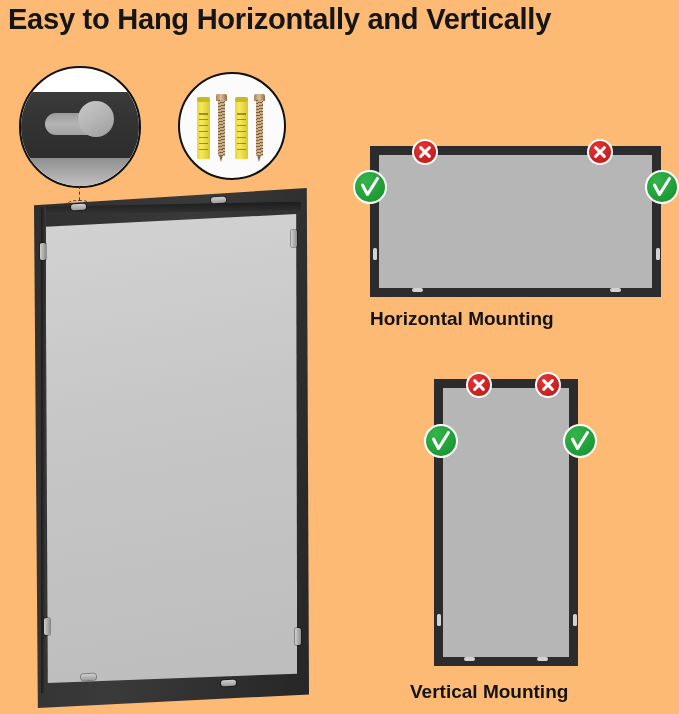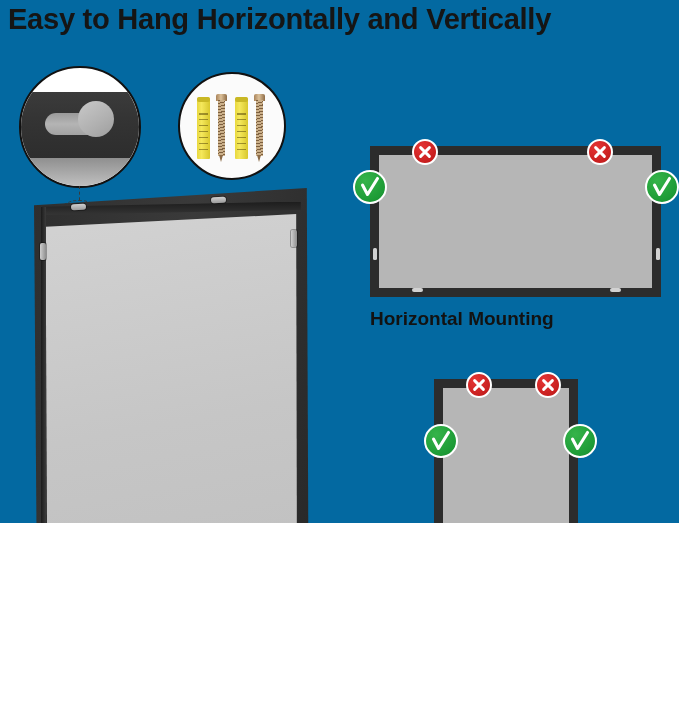--- a/index.html
+++ b/index.html
@@ -3,22 +3,22 @@
 <meta charset="utf-8">
 <style>
   html, body {
     margin: 0;
     padding: 0;
     background: #ffffff;
   }
   #page {
     position: relative;
     width: 679px;
-    height: 523px;
-    background: #0369a1;
+    height: 714px;
+    background: #fdba74;
     overflow: hidden;
     font-family: "Liberation Sans", sans-serif;
   }
 
   
   .title {
     position: absolute;
     left: 8px;
     top: 2px;
     width: 665px;
@@ -417,14 +417,15 @@
   <div class="badge badge-ok" style="left:424px; top:424px;">
     <svg viewBox="0 0 20 22">
       <path d="M2.5 9 L7.5 18.5 L17.5 2.5" stroke="#ffffff" stroke-width="3.1" fill="none" stroke-linecap="round" stroke-linejoin="round"></path>
     </svg>
   </div>
   <div class="badge badge-ok" style="left:563px; top:424px;">
     <svg viewBox="0 0 20 22">
       <path d="M2.5 9 L7.5 18.5 L17.5 2.5" stroke="#ffffff" stroke-width="3.1" fill="none" stroke-linecap="round" stroke-linejoin="round"></path>
     </svg>
   </div>
+  <div class="caption" id="caption-vertical">Vertical Mounting</div>
 
 </div>
 
 </body></html>

